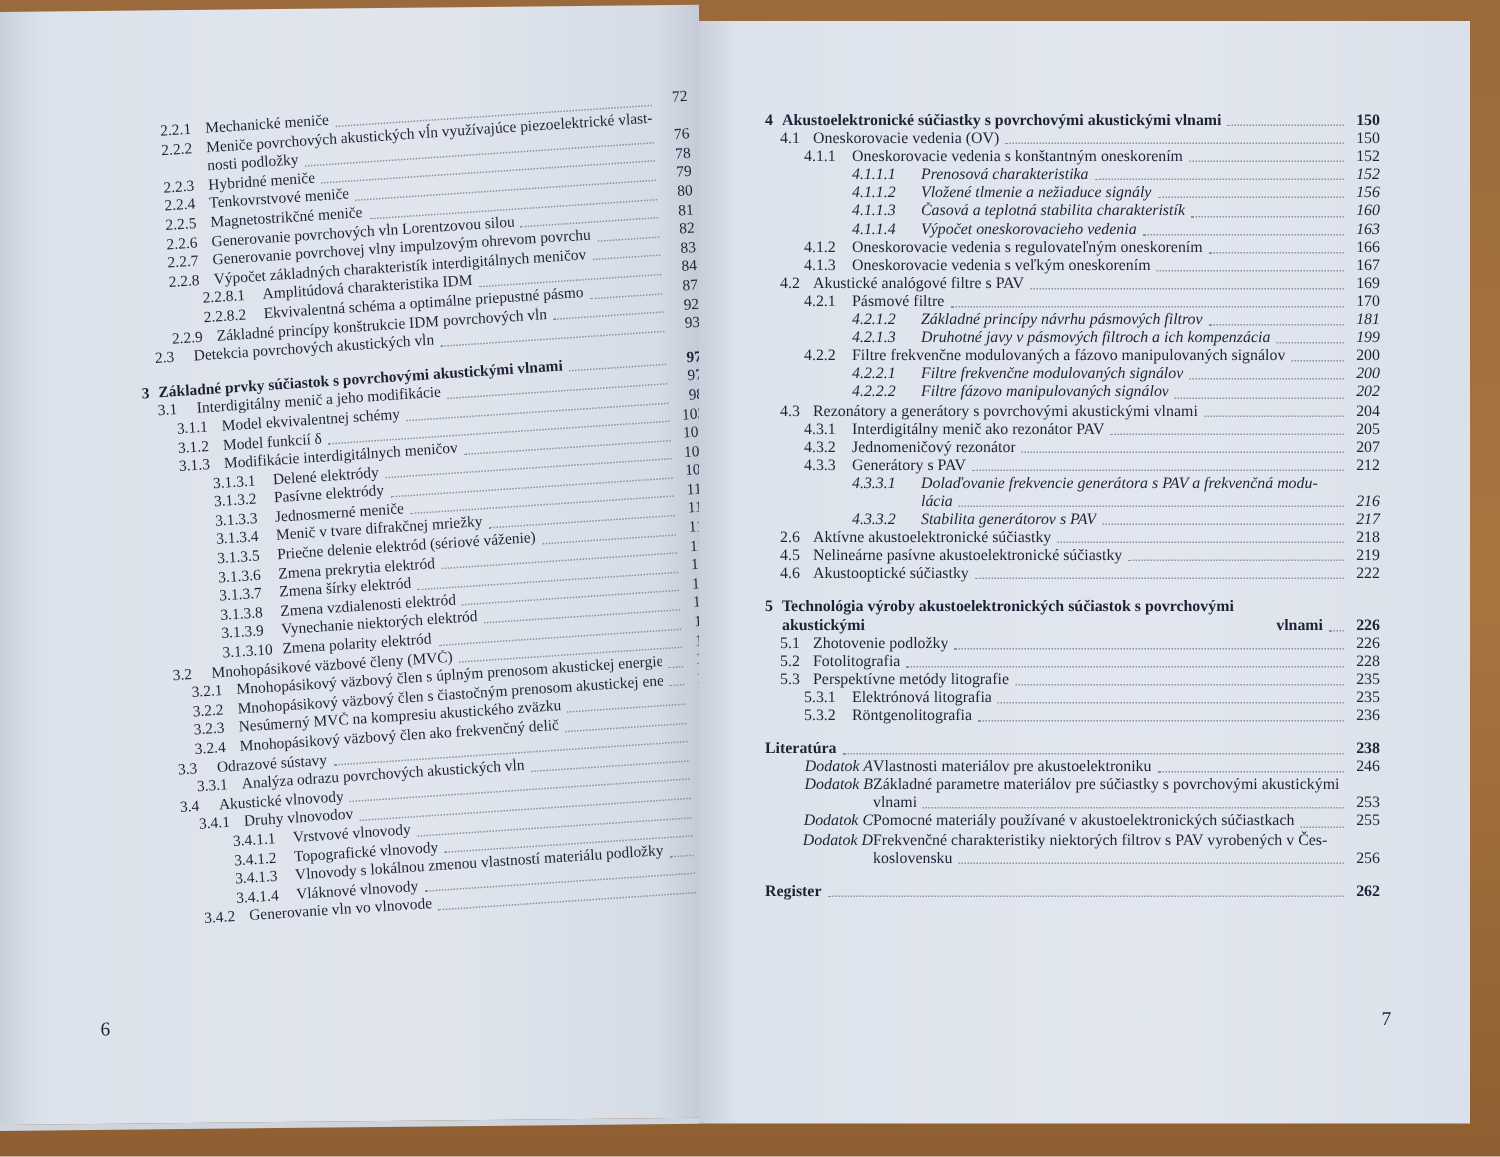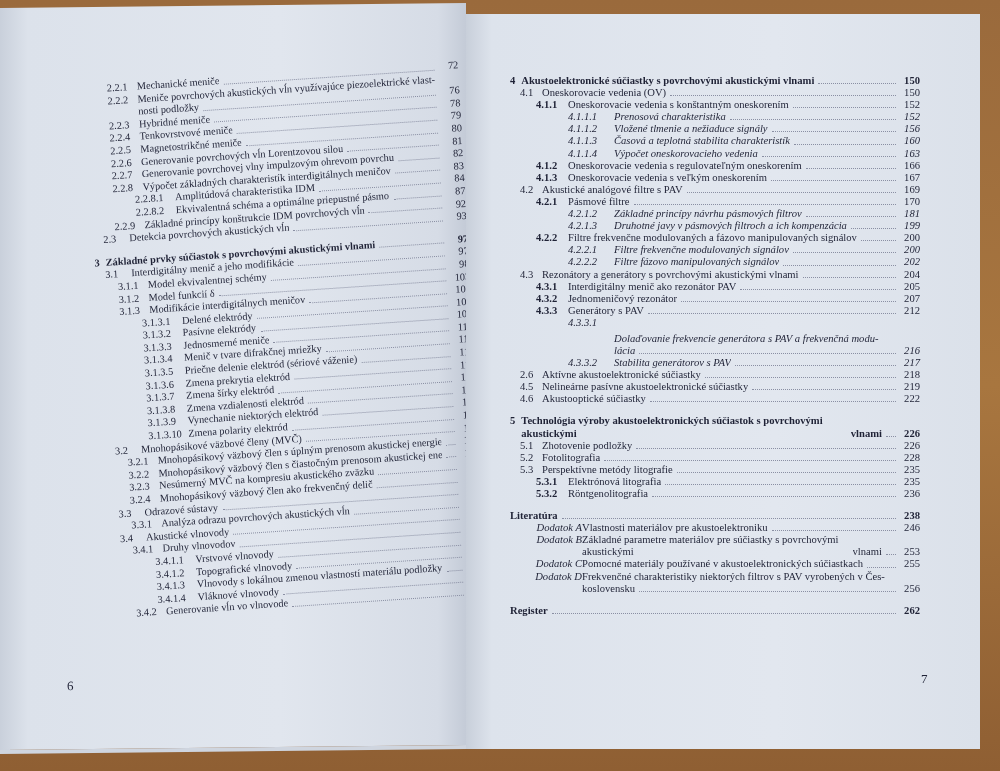--- a/index.html
+++ b/index.html
@@ -23,21 +23,21 @@
   .row .dots{flex:1 1 auto;border-bottom:1px dotted #8a8fa3;margin:0 4px 3px 4px;min-width:10px;}
   .row .page-no{flex:0 0 auto;text-align:right;min-width:20px;}
   .row.wrap{align-items:flex-start;}
   .row.wrap .title{white-space:normal;}
   .bold{font-weight:bold;}
   .italic-label{font-style:italic;text-align:right;}
   .gap{height:10px;}
   .l0{padding-left:0;} .l1{padding-left:10px;} .l2{padding-left:22px;} .l3{padding-left:44px;}
   .r1{padding-left:10px;} .r2{padding-left:26px;} .r3{padding-left:58px;font-style:italic;}
   .left-toc .l1 .num{width:26px;} .left-toc .l2 .num{width:30px;} .left-toc .l3 .num{width:40px;}
-  .right-toc .r1 .num{width:22px;} .right-toc .r2 .num{width:32px;font-weight:bold;} .right-toc .r3 .num{width:46px;}
+  .right-toc .r1 .num{width:22px;} .right-toc .r2 .num{width:32px;} .right-toc .r3 .num{width:46px;}
   .appendix .num{width:72px;}
   .folio{position:absolute;font-size:13px;}
   .folio-left{left:67px;top:671px;}
   .folio-right{left:921px;top:671px;}
 </style>
 </head>
 <body>
 
 <div class="edge-left"></div>
 
@@ -416,21 +416,21 @@
         <span class="page-no">207</span>
       </div>
       <div class="row r2">
         <span class="num">4.3.3</span>
         <span class="title">Generátory s PAV</span>
         <span class="dots"></span>
         <span class="page-no">212</span>
       </div>
       <div class="row r3 wrap">
         <span class="num">4.3.3.1</span>
-        <span style="flex: 1 1 auto; display: flex; flex-direction: column; margin-top: 16px;">
+        <span style="flex: 1 1 auto; display: flex; flex-direction: column;">
           <div><span class="title">Dolaďovanie frekvencie generátora s PAV a frekvenčná modu-</span></div>
           <div class="row">
             <span class="title">lácia</span>
             <span class="dots"></span>
             <span class="page-no">216</span>
           </div>
         </span>
       </div>
       <div class="row r3">
         <span class="num">4.3.3.2</span>
@@ -506,21 +506,21 @@
         <span class="page-no">238</span>
       </div>
       <div class="row appendix">
         <span class="num italic-label">Dodatok A</span>
         <span class="title">Vlastnosti materiálov pre akustoelektroniku</span>
         <span class="dots"></span>
         <span class="page-no">246</span>
       </div>
       <div class="row appendix wrap">
         <span class="num italic-label">Dodatok B</span>
-        <span style="flex: 1 1 auto; display: flex; flex-direction: row;">
+        <span style="flex: 1 1 auto; display: flex; flex-direction: column;">
           <div><span class="title">Základné parametre materiálov pre súčiastky s povrchovými akustickými</span></div>
           <div class="row">
             <span class="title">vlnami</span>
             <span class="dots"></span>
             <span class="page-no">253</span>
           </div>
         </span>
       </div>
       <div class="row appendix">
         <span class="num italic-label">Dodatok C</span>

